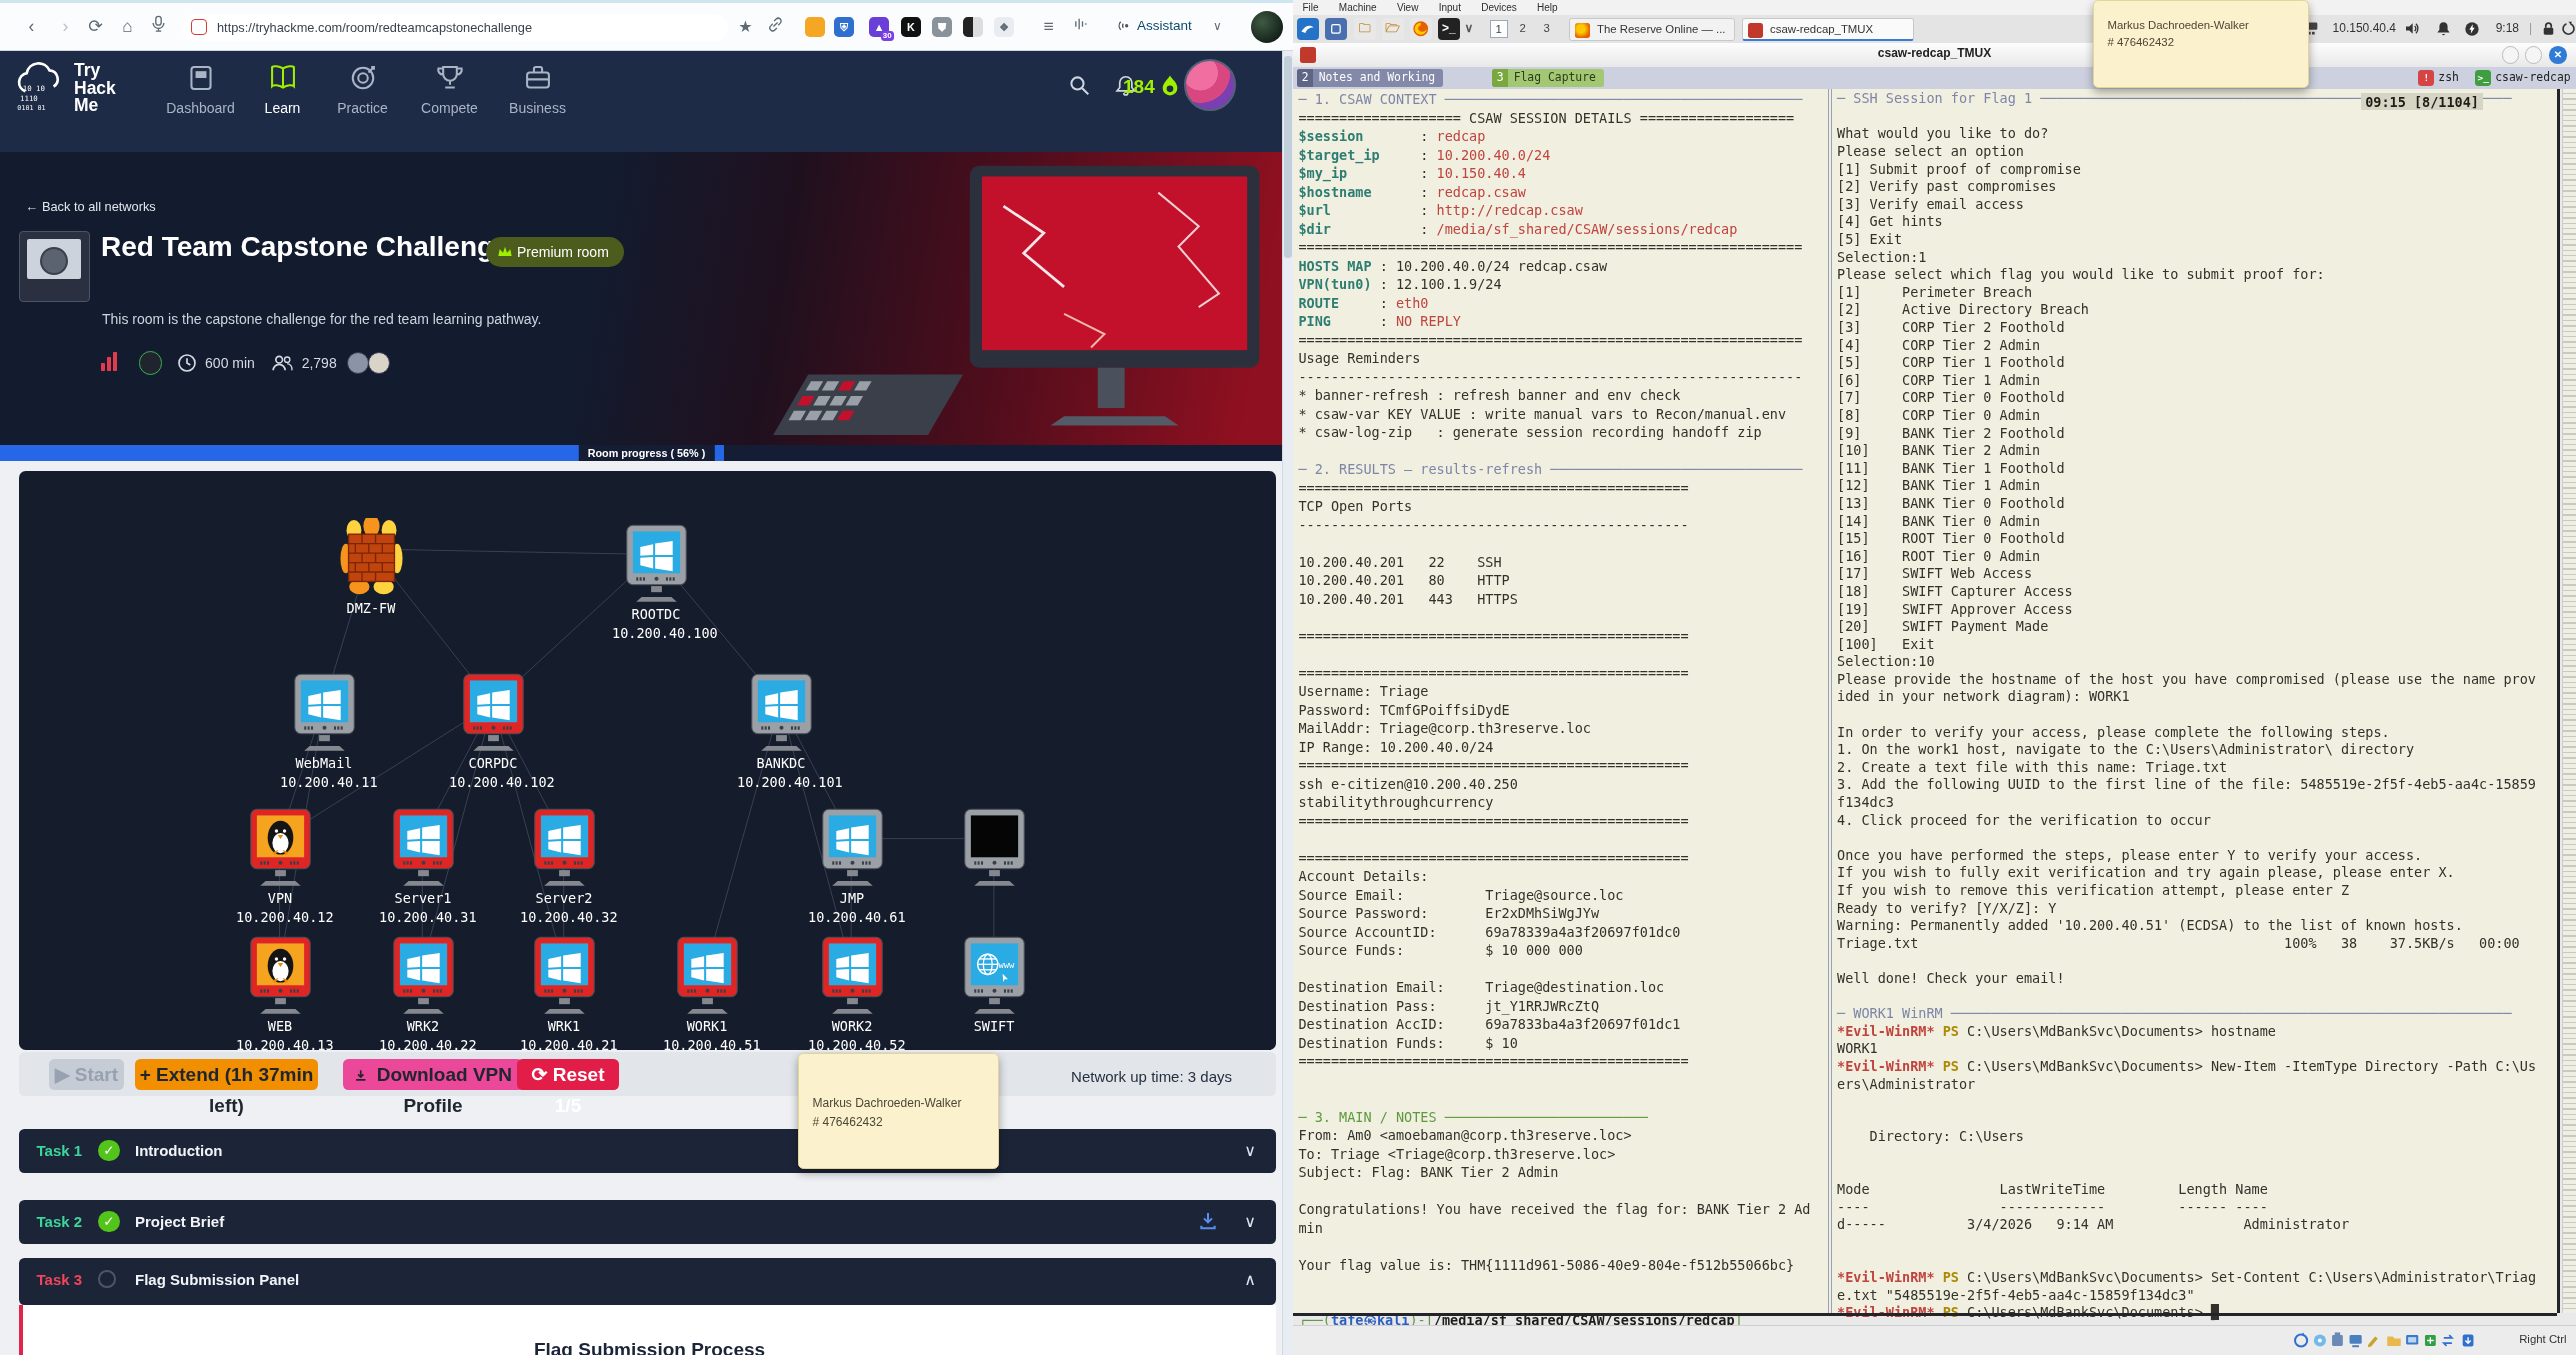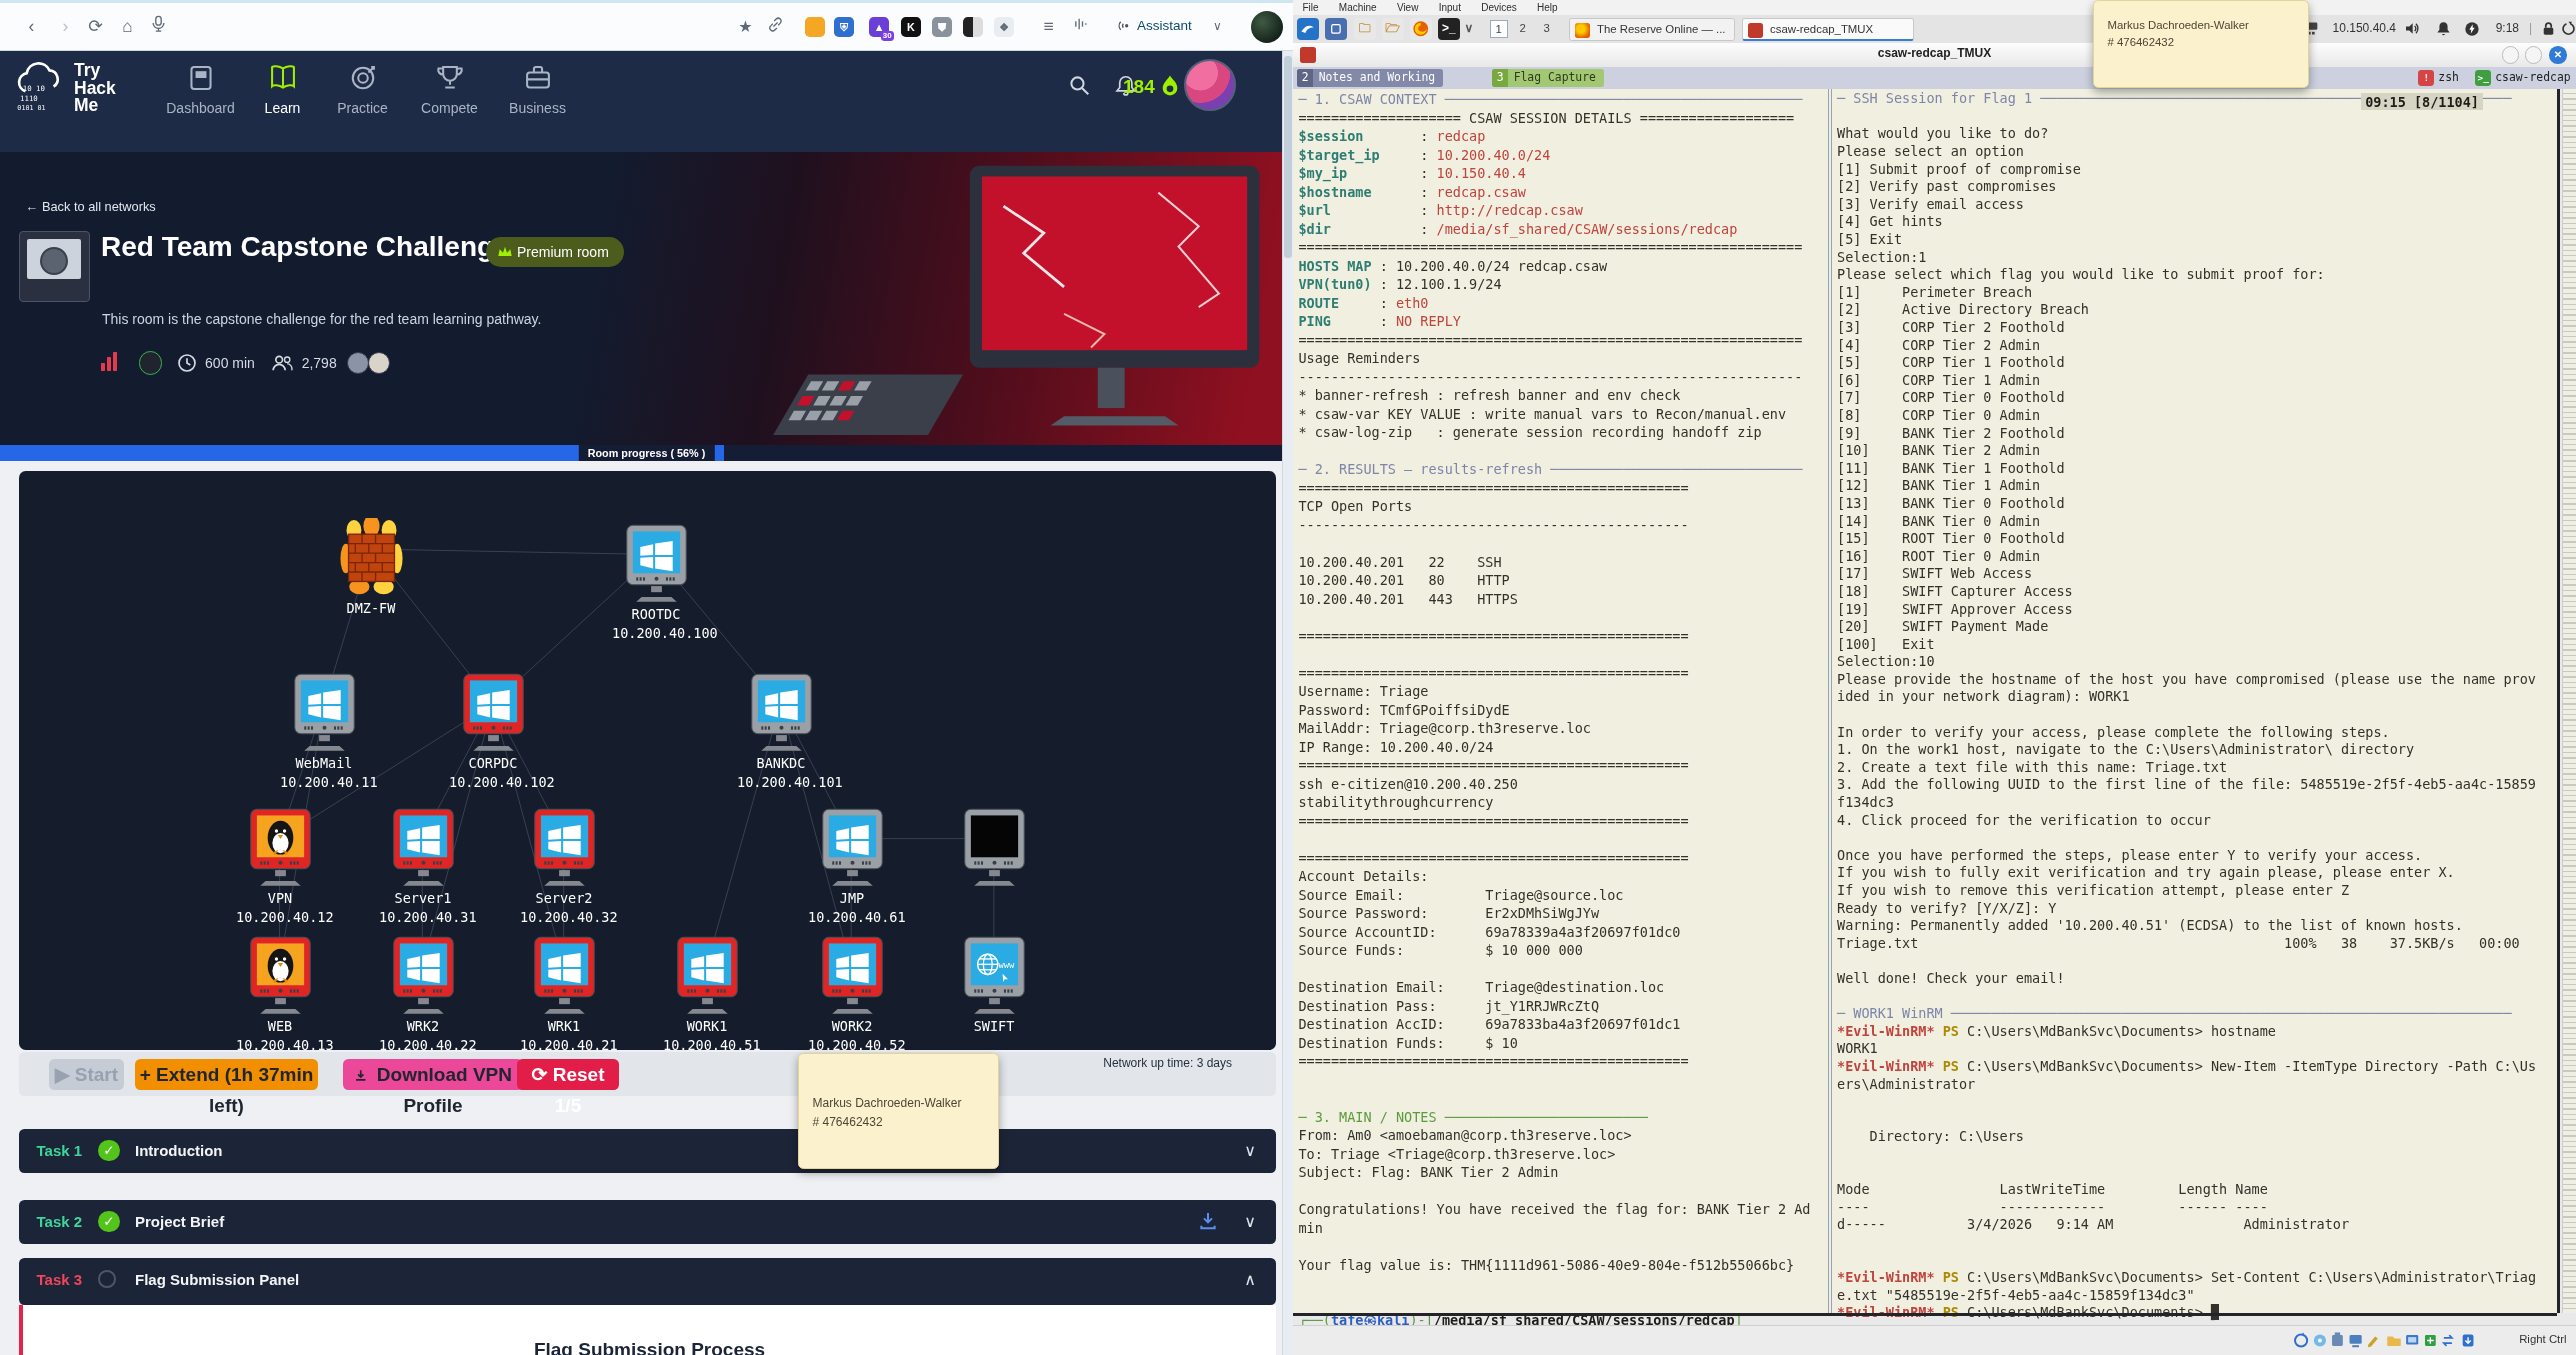--- a/index.html
+++ b/index.html
@@ -48,21 +48,21 @@
   .prog-label{position:absolute;top:0;left:50%;transform:translateX(-50%);background:#141d33;color:#fff;font-size:10.8px;font-weight:bold;line-height:16px;padding:0 9.4px;white-space:nowrap;}
   
   .diagram{position:absolute;left:19px;top:471px;width:1257px;height:579px;background:#151c2c;border-radius:6.7px;overflow:hidden;}
   #edges-svg{position:absolute;left:0;top:0;}
   .net-node{position:absolute;width:88px;text-align:center;}
   .net-node svg{display:block;margin:0 auto;}
   .nn-label,.nn-ip{color:#fff;font-family:"DejaVu Sans Mono",monospace;font-size:13.5px;line-height:19px;white-space:nowrap;}
   
   .controls{position:absolute;left:19px;top:1052px;width:1257px;height:44px;background:#e2e6eb;border-radius:5.4px;}
   .cbtn{position:absolute;top:6.7px;height:31px;line-height:31px;border-radius:5.4px;font-size:19px;text-align:center;font-weight:bold;}
-  .uptime{position:absolute;right:44px;top:4px;color:#26303e;font-size:12px;}
+  .uptime{position:absolute;right:44px;top:16px;color:#26303e;font-size:15px;}
   
   .task{position:absolute;left:19px;width:1257px;height:44px;background:#1c2538;border-radius:5.4px;color:#fff;}
   .task .tno{position:absolute;left:17.5px;top:12.8px;font-size:15px;font-weight:bold;}
   .task .tcheck{position:absolute;left:79px;top:10.8px;width:21.6px;height:21.6px;border-radius:50%;background:#52c41a;color:#fff;text-align:center;line-height:21.6px;font-size:13.5px;}
   .task .tcirc{position:absolute;left:79px;top:12px;width:17.5px;height:17.5px;border-radius:50%;border:2px solid #4c5668;box-sizing:border-box;background:transparent;}
   .task .ttl{position:absolute;left:116px;top:12.8px;font-size:15px;font-weight:bold;color:#f2f4f8;}
   .task .chev{position:absolute;right:20px;top:12px;font-size:16px;color:#dfe4ec;}
   .task .dl{position:absolute;right:58px;top:10.8px;width:20px;height:20px;}
   .panel{position:absolute;left:19px;top:1305px;width:1257px;height:135px;background:#fff;border-left:4.7px solid #e0244c;box-sizing:border-box;}
   .panel-h{margin-top:34px;text-align:center;font-size:19px;font-weight:bold;color:#1c2538;}
@@ -121,20 +121,24 @@
     <div class="tb-ic" style="left:20px">‹</div>
     <div class="tb-ic" style="left:54px;color:#b9c2cb">›</div>
     <div class="tb-ic" style="left:84px">⟳</div>
     <div class="tb-ic" style="left:116px">⌂</div>
     <div class="tb-ic" style="left:147px">
       <svg width="15" height="17.5" viewBox="0 0 22 26">
           <rect x="7" y="2" width="8" height="13" rx="4" fill="none" stroke="#5f6a75" stroke-width="2"></rect>
           <path d="M3 12 a8 8 0 0 0 16 0 M11 20 v4 M7 24 h8" fill="none" stroke="#5f6a75" stroke-width="2"></path>
         </svg>
     </div>
+    <div class="urlbar">
+      <span class="url-site-ic"></span>
+      <span>https://tryhackme.com/room/redteamcapstonechallenge</span>
+    </div>
     <div class="tb-ic" style="left:734px;font-size:16px">★</div>
     <div class="tb-ic" style="left:764px">
       <svg width="15" height="15" viewBox="0 0 22 22">
           <path d="M8 14 L14 8 M9 6 l3-3 a4 4 0 0 1 6 6 l-3 3 M13 16 l-3 3 a4 4 0 0 1 -6 -6 l3-3" fill="none" stroke="#5f6a75" stroke-width="2"></path>
         </svg>
     </div>
     <div class="ext" style="left:805px;background:#f5a623"></div>
     <div class="ext" style="left:834px;background:#2f6fd0">⛨</div>
     <div class="ext" style="left:869px;background:#6a3fd8">▲<span class="bdg">30</span></div>
     <div class="ext" style="left:901px;background:#111">K</div>

